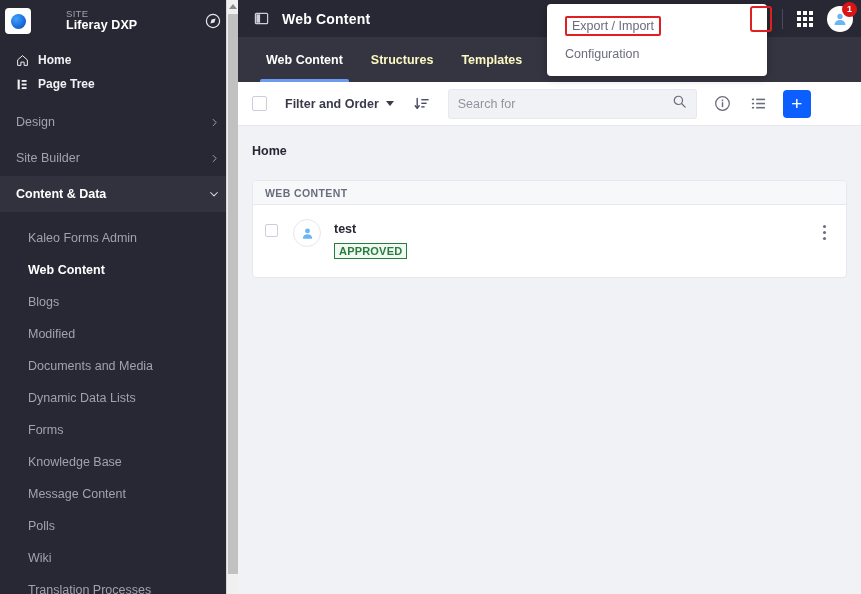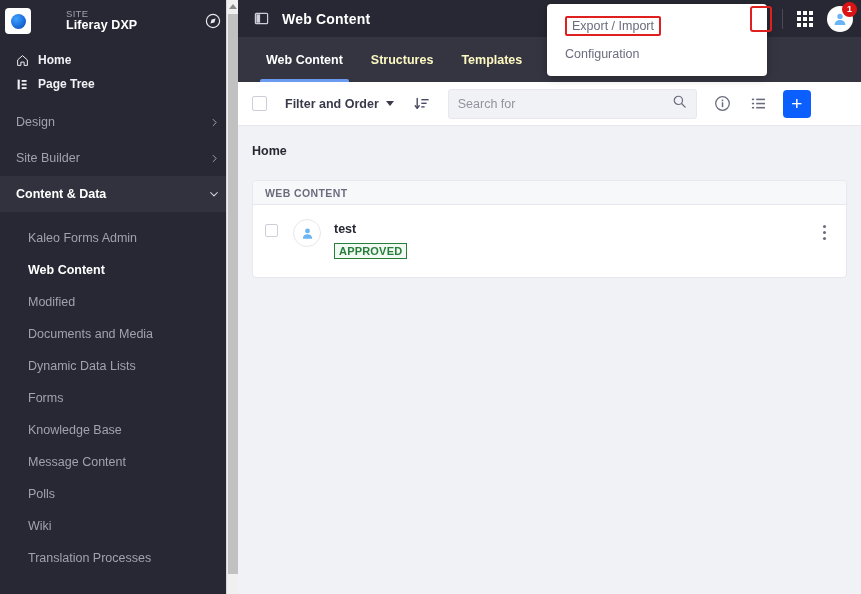--- a/index.html
+++ b/index.html
@@ -303,20 +303,21 @@
       <span class="caret">
         <svg width="12" height="12" viewBox="0 0 16 16">
             <path d="M3.5 6 L8 10.5 L12.5 6" fill="none" stroke="#dcdde3" stroke-width="1.4" stroke-linecap="round" stroke-linejoin="round"></path>
           </svg>
       </span>
     </div>
 
     <div class="sub-list">
       <div class="sub-item">Kaleo Forms Admin</div>
       <div class="sub-item active">Web Content</div>
+      <div class="sub-item">Blogs</div>
       <div class="sub-item">Modified</div>
       <div class="sub-item">Documents and Media</div>
       <div class="sub-item">Dynamic Data Lists</div>
       <div class="sub-item">Forms</div>
       <div class="sub-item">Knowledge Base</div>
       <div class="sub-item">Message Content</div>
       <div class="sub-item">Polls</div>
       <div class="sub-item">Wiki</div>
       <div class="sub-item">Translation Processes</div>
     </div>

